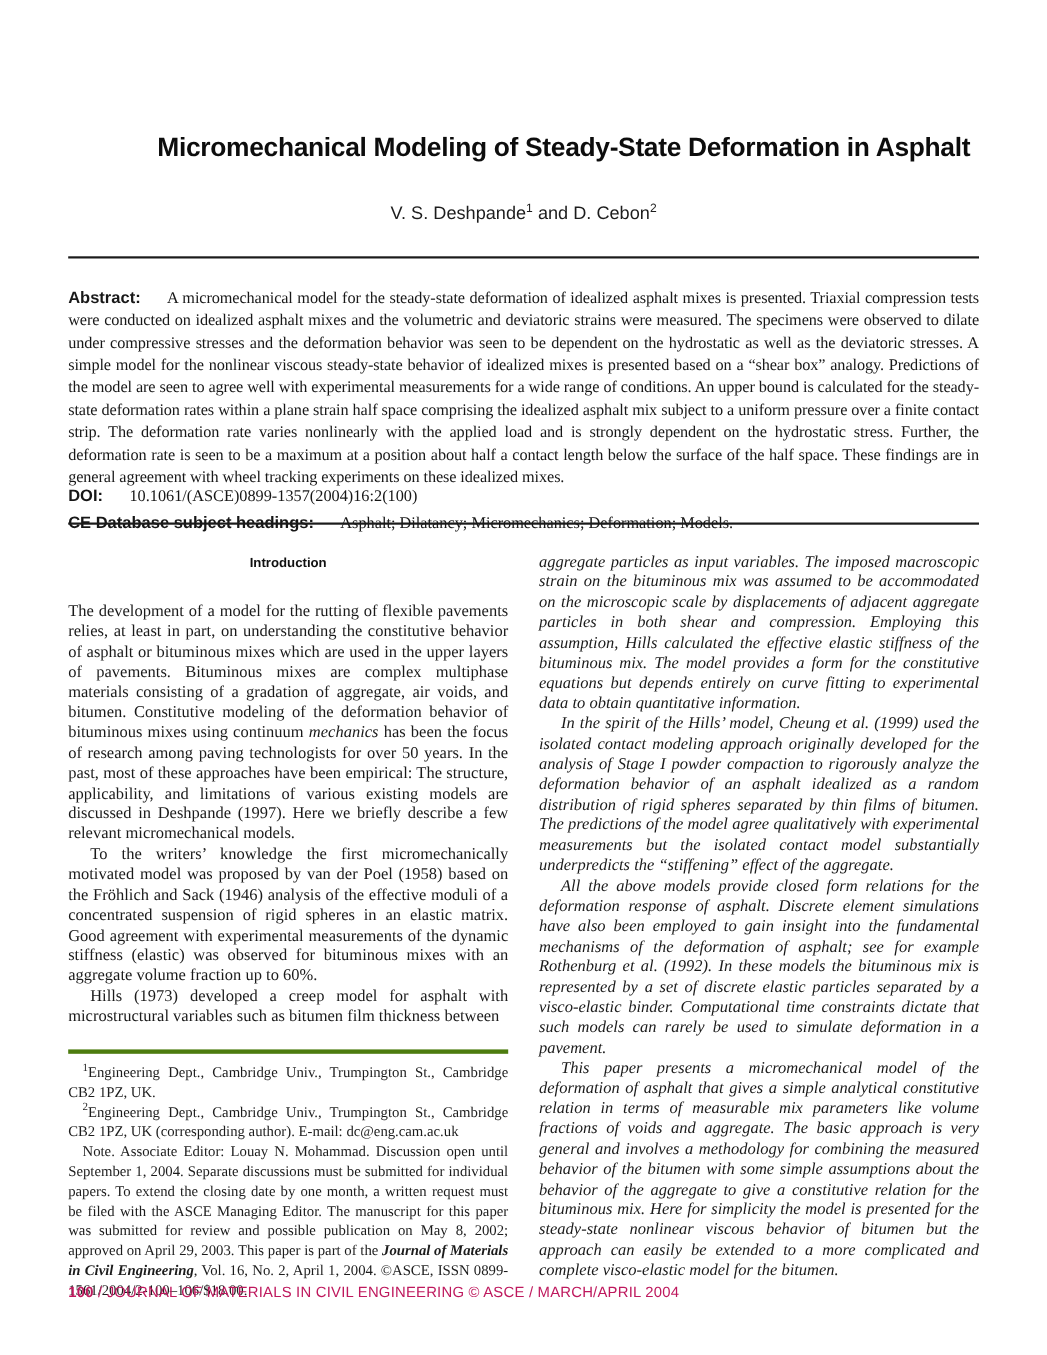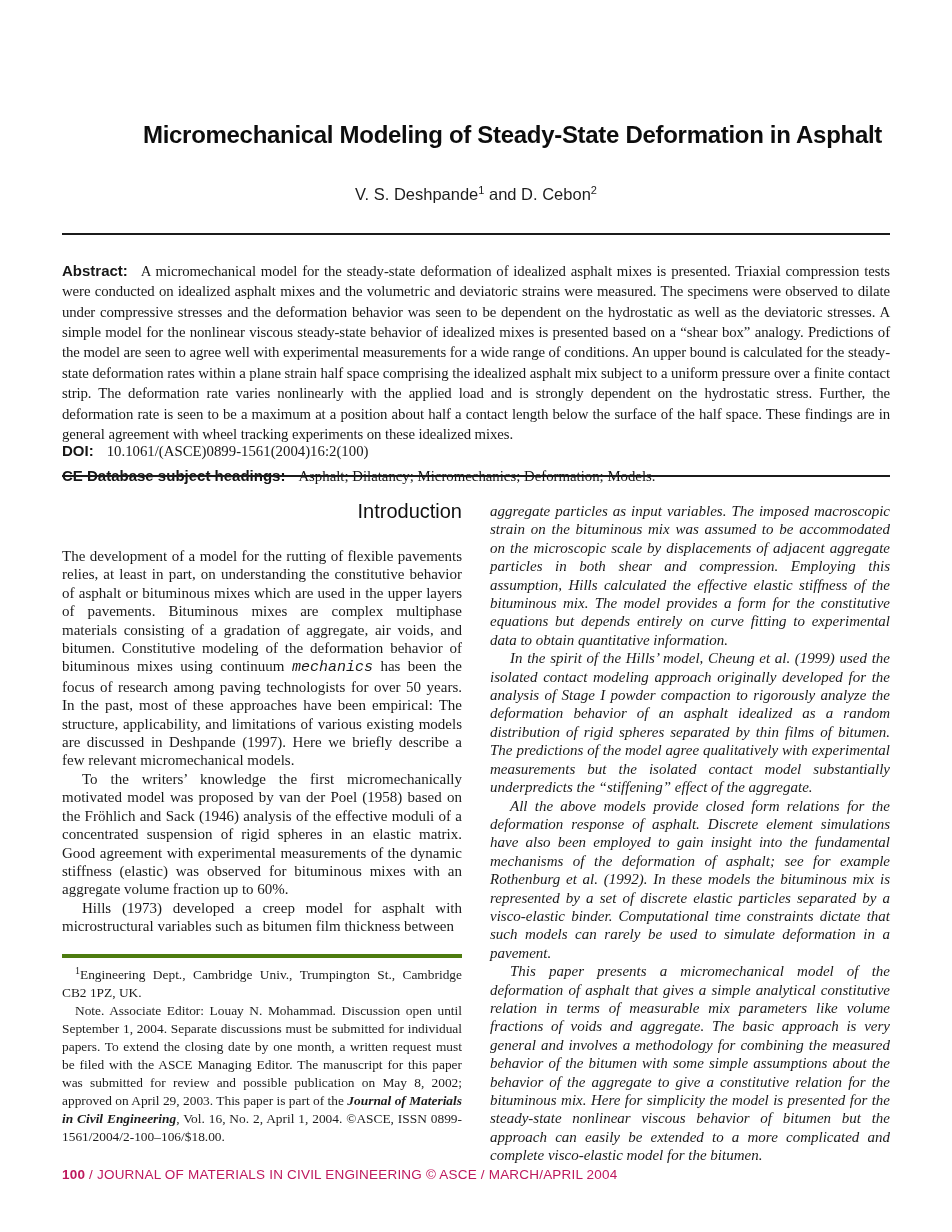--- a/index.html
+++ b/index.html
@@ -42,50 +42,50 @@
     line-height: 20.4px;
     text-align: justify;
     letter-spacing: -0.1px;
     color: #181818;
   }
   .inline-label {
     font-family: "Liberation Sans", sans-serif;
     font-weight: bold;
     font-size: 15px;
     letter-spacing: 0;
-    margin-right: 13px;
+    margin-right: 24px;
   }
   .doi-line { position: absolute; top: 427px; left: 62px; width: 828px; font-size: 14.8px; }
   .ce-line  { position: absolute; top: 452px; left: 62px; width: 828px; font-size: 14.8px; }
   .columns {
     position: absolute;
     top: 500px; left: 62px; width: 828px;
     display: flex;
     gap: 28px;
   }
   .col {
     width: 400px;
     font-size: 15px;
     line-height: 18.4px;
     text-align: justify;
     color: #1a1a1a;
   }
   .col p { margin: 0; }
   .col p.indent { text-indent: 20px; }
   .section-heading {
     font-family: "Liberation Sans", sans-serif;
-    font-weight: normal;
-    font-size: 20px;
+    font-weight: bold;
+    font-size: 12px;
     line-height: 22px;
     margin: 0 0 25px 0;
     color: #101010;
-    text-align: right;
+    text-align: center;
   }
   .col-right { padding-top: 2px; font-style: italic; }
-  .italic { font-style: italic; font-family: Liberation Mono, monospace; }
+  .italic { font-style: italic; }
   .footnotes {
     position: absolute;
     top: 954px; left: 62px; width: 400px;
     border-top: 4px solid #4d7c0f;
     padding-top: 8px;
     font-size: 13.4px;
     line-height: 18px;
     text-align: justify;
     color: #1c1c1c;
   }
@@ -109,21 +109,21 @@
 <div class="page">
 
   <h1 class="title">Micromechanical Modeling of Steady-State Deformation in Asphalt</h1>
 
   <div class="authors"><span>V. S. Deshpande</span><sup>1</sup><span> and D. Cebon</span><sup>2</sup></div>
 
   <div class="rule rule-top"></div>
 
   <p class="abstract"><span class="inline-label">Abstract:</span><span>A micromechanical model for the steady-state deformation of idealized asphalt mixes is presented. Triaxial compression tests were conducted on idealized asphalt mixes and the volumetric and deviatoric strains were measured. The specimens were observed to dilate under compressive stresses and the deformation behavior was seen to be dependent on the hydrostatic as well as the deviatoric stresses. A simple model for the nonlinear viscous steady-state behavior of idealized mixes is presented based on a “shear box” analogy. Predictions of the model are seen to agree well with experimental measurements for a wide range of conditions. An upper bound is calculated for the steady-state deformation rates within a plane strain half space comprising the idealized asphalt mix subject to a uniform pressure over a finite contact strip. The deformation rate varies nonlinearly with the applied load and is strongly dependent on the hydrostatic stress. Further, the deformation rate is seen to be a maximum at a position about half a contact length below the surface of the half space. These findings are in general agreement with wheel tracking experiments on these idealized mixes.</span></p>
 
-  <p class="doi-line"><span class="inline-label">DOI:</span><span>10.1061/(ASCE)0899-1561(2004)16:2(100)</span></p>
+  <p class="doi-line"><span class="inline-label">DOI:</span><span>10.1061/(ASCE)0899-1357(2004)16:2(100)</span></p>
 
   <p class="ce-line"><span class="inline-label">CE Database subject headings:</span><span>Asphalt; Dilatancy; Micromechanics; Deformation; Models.</span></p>
 
   <div class="rule rule-bottom"></div>
 
   <div class="columns">
 
     <div class="col col-left">
       <h2 class="section-heading">Introduction</h2>
       <p><span>The development of a model for the rutting of flexible pavements relies, at least in part, on understanding the constitutive behavior of asphalt or bituminous mixes which are used in the upper layers of pavements. Bituminous mixes are complex multiphase materials consisting of a gradation of aggregate, air voids, and bitumen. Constitutive modeling of the deformation behavior of bituminous mixes using continuum </span><span class="italic">mechanics</span><span> has been the focus of research among paving technologists for over 50 years. In the past, most of these approaches have been empirical: The structure, applicability, and limitations of various existing models are discussed in Deshpande (1997). Here we briefly describe a few relevant micromechanical models.</span></p>
@@ -135,18 +135,19 @@
       <p>aggregate particles as input variables. The imposed macroscopic strain on the bituminous mix was assumed to be accommodated on the microscopic scale by displacements of adjacent aggregate particles in both shear and compression. Employing this assumption, Hills calculated the effective elastic stiffness of the bituminous mix. The model provides a form for the constitutive equations but depends entirely on curve fitting to experimental data to obtain quantitative information.</p>
       <p class="indent">In the spirit of the Hills’ model, Cheung et al. (1999) used the isolated contact modeling approach originally developed for the analysis of Stage I powder compaction to rigorously analyze the deformation behavior of an asphalt idealized as a random distribution of rigid spheres separated by thin films of bitumen. The predictions of the model agree qualitatively with experimental measurements but the isolated contact model substantially underpredicts the “stiffening” effect of the aggregate.</p>
       <p class="indent">All the above models provide closed form relations for the deformation response of asphalt. Discrete element simulations have also been employed to gain insight into the fundamental mechanisms of the deformation of asphalt; see for example Rothenburg et al. (1992). In these models the bituminous mix is represented by a set of discrete elastic particles separated by a visco-elastic binder. Computational time constraints dictate that such models can rarely be used to simulate deformation in a pavement.</p>
       <p class="indent">This paper presents a micromechanical model of the deformation of asphalt that gives a simple analytical constitutive relation in terms of measurable mix parameters like volume fractions of voids and aggregate. The basic approach is very general and involves a methodology for combining the measured behavior of the bitumen with some simple assumptions about the behavior of the aggregate to give a constitutive relation for the bituminous mix. Here for simplicity the model is presented for the steady-state nonlinear viscous behavior of bitumen but the approach can easily be extended to a more complicated and complete visco-elastic model for the bitumen.</p>
     </div>
 
   </div>
 
   <div class="footnotes">
     <p><sup>1</sup><span>Engineering Dept., Cambridge Univ., Trumpington St., Cambridge CB2 1PZ, UK.</span></p>
+    <p><sup>2</sup><span>Engineering Dept., Cambridge Univ., Trumpington St., Cambridge CB2 1PZ, UK (corresponding author). E-mail: dc@eng.cam.ac.uk</span></p>
     <p><span>Note. Associate Editor: Louay N. Mohammad. Discussion open until September 1, 2004. Separate discussions must be submitted for individual papers. To extend the closing date by one month, a written request must be filed with the ASCE Managing Editor. The manuscript for this paper was submitted for review and possible publication on May 8, 2002; approved on April 29, 2003. This paper is part of the </span><span class="journal-name">Journal of Materials in Civil Engineering</span><span>, Vol. 16, No. 2, April 1, 2004. ©ASCE, ISSN 0899-1561/2004/2-100–106/$18.00.</span></p>
   </div>
 
   <div class="footer"><span class="pagenum">100</span><span> / JOURNAL OF MATERIALS IN CIVIL ENGINEERING © ASCE / MARCH/APRIL 2004</span></div>
 
 </div>
 
 </body></html>

